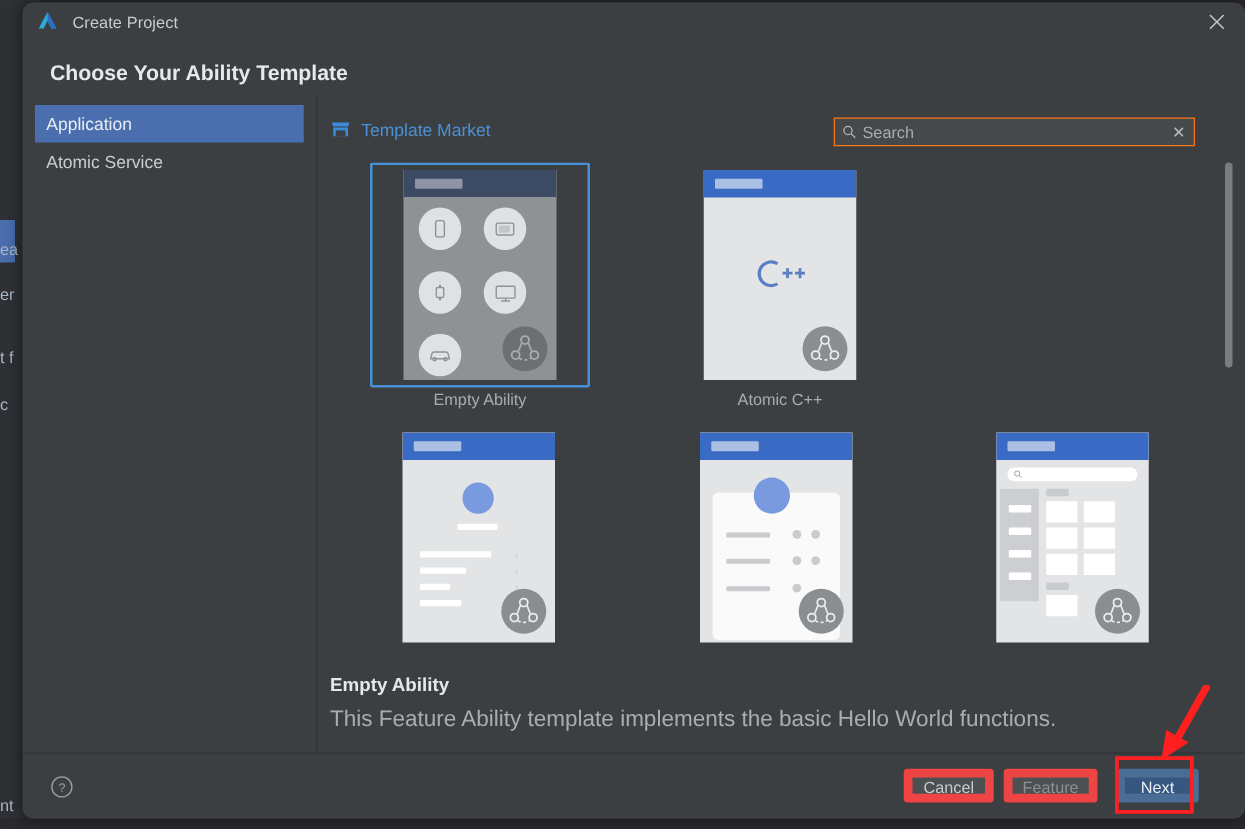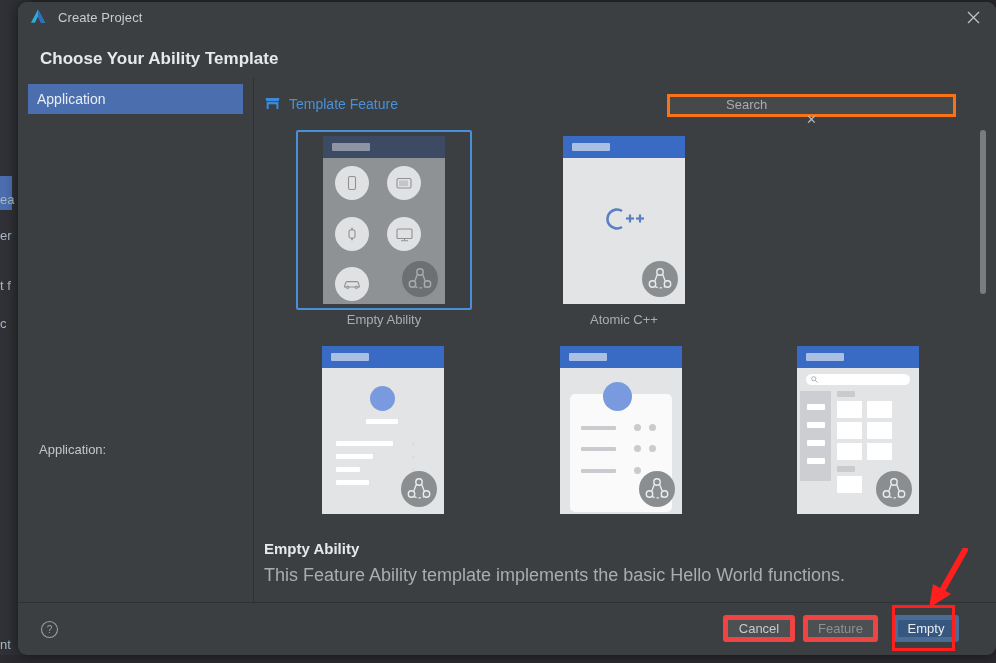--- a/index.html
+++ b/index.html
@@ -100,22 +100,22 @@
     position: absolute; left: 0; top: 0; display: flex; align-items: center;
     cursor: pointer;
   }
   #market-icon { width: 17px; height: 17px; display: block; }
   #market-label {
     margin-left: 8px; color: #4a90d9; font-size: 14px;
   }
   #search-box {
     position: absolute; right: 21px; top: -1px;
     width: 289px; height: 23px;
-    background: #45494a; border: 3px solid #f97316;
-    display: flex; align-items: center; flex-direction: column;
+    background: #45494a; border: 1px solid #f97316;
+    display: flex; align-items: center;
   }
   #search-icon { margin-left: 6px; width: 11px; height: 11px; display: block; }
   #search-input {
     flex: 1; background: transparent; border: none; outline: none;
     color: #cfd3d6; font-size: 13px; font-family: "Liberation Sans", sans-serif;
     margin-left: 5px; padding: 0;
   }
   #search-input::placeholder { color: #a9adb1; }
   #search-clear {
     width: 24px; text-align: center; color: #b4b8bc; font-size: 13px; cursor: pointer;
@@ -200,21 +200,21 @@
     position: absolute; left: 0; top: 600px; width: 978px; height: 53px;
     border-top: 1px solid #2f3234;
   }
   #help-btn {
     position: absolute; left: 22px; top: 17px;
     width: 19px; height: 19px; cursor: pointer;
   }
   .btn {
     position: absolute; top: 12px; height: 27px;
     font-size: 13px; font-family: "Liberation Sans", sans-serif;
-    border: 5px solid #ef4444; border-radius: 3px;
+    border: 7px solid #ef4444; border-radius: 3px;
     background: #4c5052; color: #c7cbce; cursor: pointer;
   }
   #btn-cancel { right: 201px; width: 72px; }
   #btn-previous { right: 118px; width: 75px; color: #8d9195; }
   #btn-next {
     right: 37px; width: 66px;
     background: #365880; border-color: #4a6d96; color: #e8ecf0;
   }
 
   
@@ -253,36 +253,36 @@
         <line x1="1" y1="1" x2="12" y2="12" stroke="#c0c4c8" stroke-width="1.3"></line>
         <line x1="12" y1="1" x2="1" y2="12" stroke="#c0c4c8" stroke-width="1.3"></line>
       </svg>
     </div>
   </div>
 
   <div id="body">
 
     <div id="left-pane">
       <div class="cat-item first selected">Application</div>
+      <div class="cat-item">Atomic Service</div>
 
       <div id="desc-block">
-        <div id="desc-title">Application:</div>
       </div>
     </div>
 
     <div id="right-pane">
 
       <div id="market-row">
         <div id="market-link">
           <svg id="market-icon" viewBox="0 0 17 17">
             <path d="M1.5 3 H15.5 L14.6 6.2 H2.4 Z" fill="#3c8ad9"></path>
             <rect x="2.6" y="7" width="11.8" height="7" fill="#3c8ad9"></rect>
             <rect x="4.6" y="9.3" width="7.8" height="4.7" fill="#3c3f41"></rect>
           </svg>
-          <span id="market-label">Template Feature</span>
+          <span id="market-label">Template Market</span>
         </div>
 
         <div id="search-box">
           <svg id="search-icon" viewBox="0 0 11 11">
             <circle cx="4.4" cy="4.4" r="3.3" fill="none" stroke="#b8bcc0" stroke-width="1"></circle>
             <line x1="6.9" y1="6.9" x2="10.2" y2="10.2" stroke="#b8bcc0" stroke-width="1"></line>
           </svg>
           <input id="search-input" type="text" placeholder="Search" style="">
           <div id="search-clear">✕</div>
         </div>
@@ -497,21 +497,21 @@
 
   <div id="footer">
     <div id="help-btn">
       <svg width="19" height="19" viewBox="0 0 19 19">
         <circle cx="9.5" cy="9.5" r="8" fill="none" stroke="#9ba0a4" stroke-width="1.1"></circle>
         <text x="9.5" y="13.4" text-anchor="middle" font-size="10" fill="#9ba0a4" font-family="Liberation Sans, sans-serif">?</text>
       </svg>
     </div>
     <button class="btn" id="btn-cancel">Cancel</button>
     <button class="btn" id="btn-previous">Feature</button>
-    <button class="btn" id="btn-next">Empty</button>
+    <button class="btn" id="btn-next">Next</button>
   </div>
 </div>
 
 <div id="anno">
   <svg style="position:absolute;left:915px;top:548px" width="60" height="62" viewBox="0 0 60 62">
     <path d="M50 2 L24 48" stroke="#ff1f1f" stroke-width="6" stroke-linecap="round"></path>
     <path d="M14 60 L18 36 L36 46 Z" fill="#ff1f1f"></path>
   </svg>
   <div id="anno-rect"></div>
 </div>

